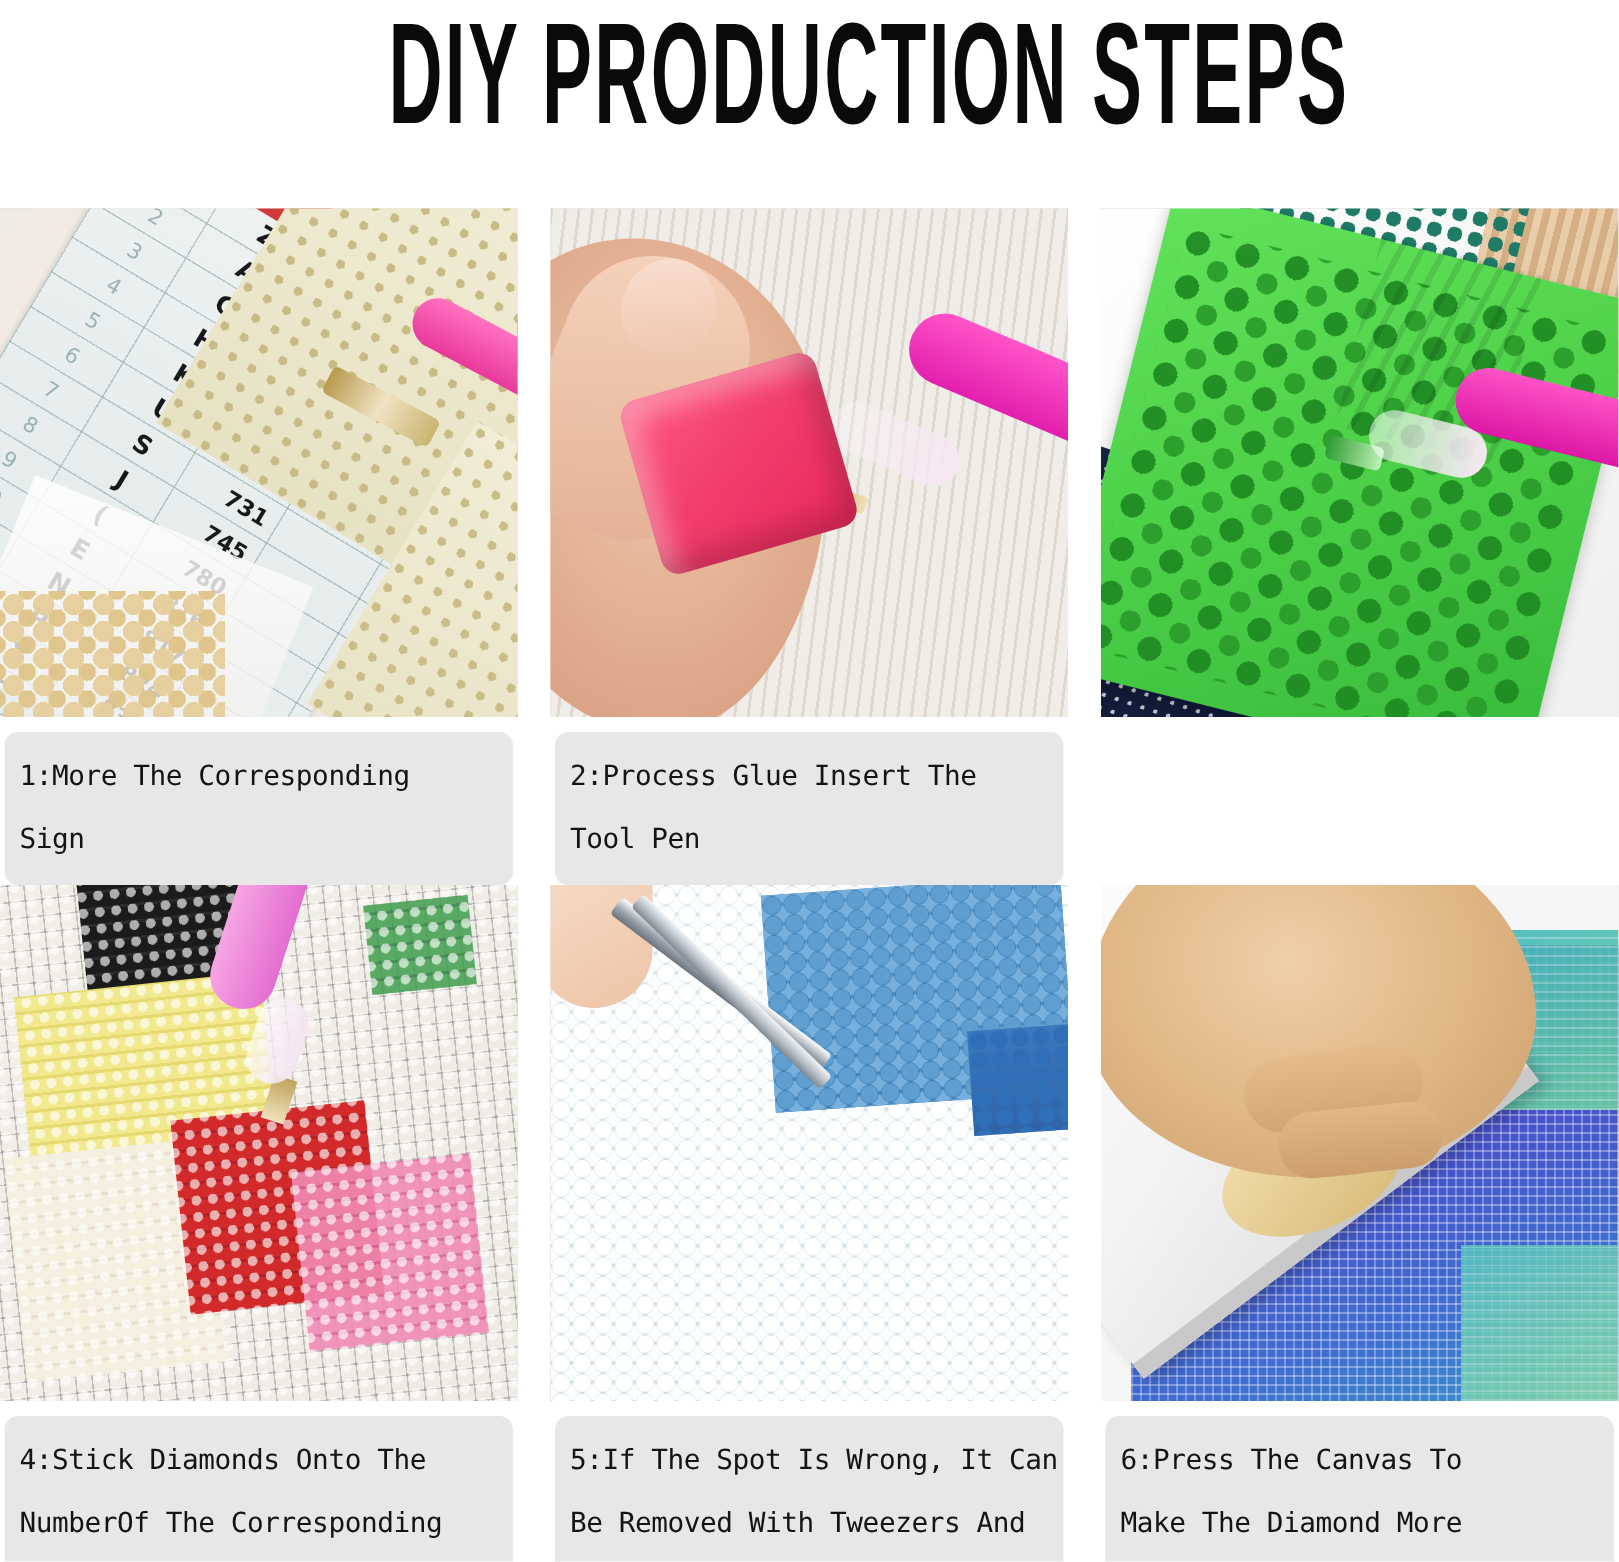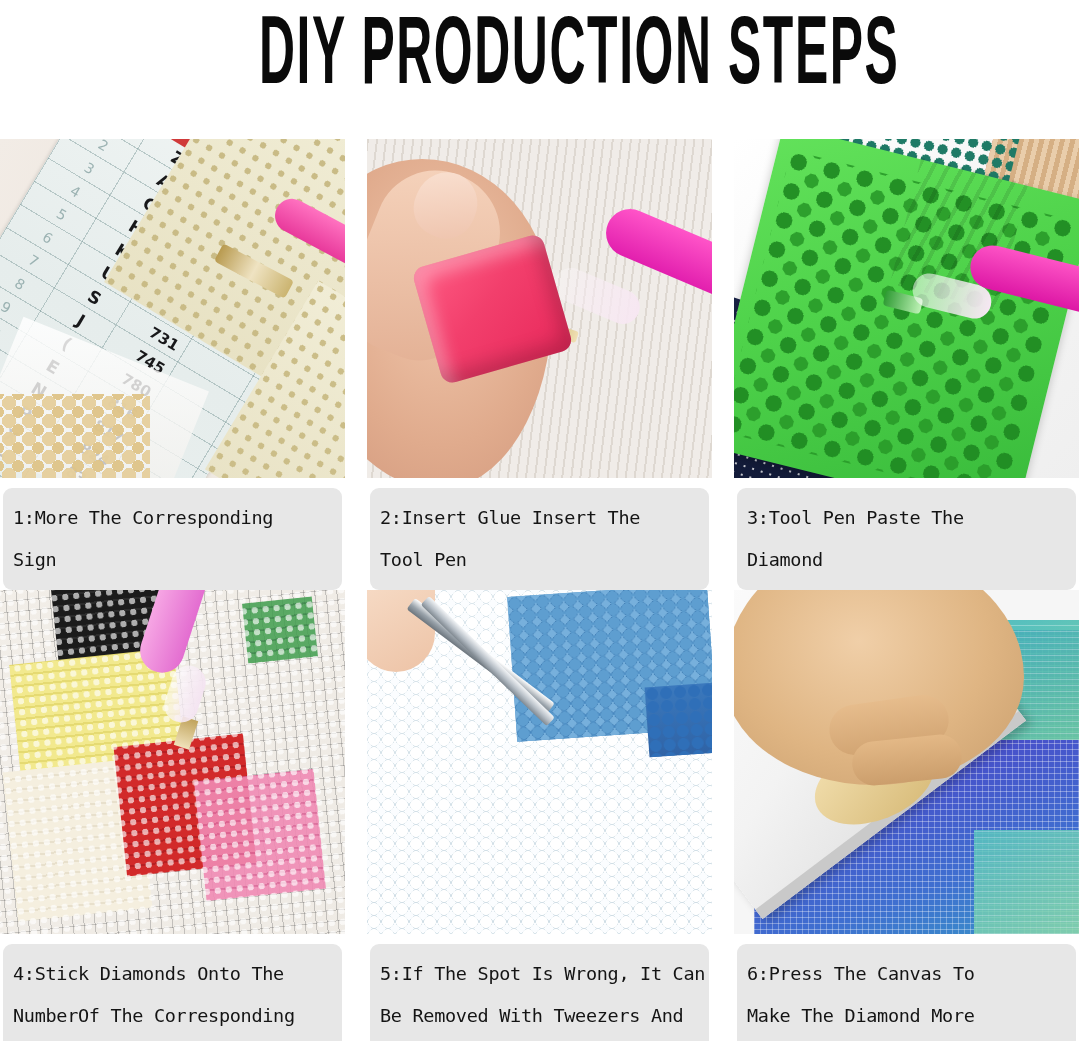--- a/index.html
+++ b/index.html
@@ -541,39 +541,37 @@
       <div class="step-photo">
         <div class="ph p2-bg"></div>
         <div class="ph p2-hand"></div>
         <div class="ph p2-finger"></div>
         <div class="ph p2-nail"></div>
         <div class="ph p2-pen"></div>
         <div class="ph p2-pen-clear"></div>
         <div class="ph p2-pen-tip"></div>
         <div class="ph p2-glue"></div>
       </div>
-      <div class="caption-box">2:Insert Glue Insert The
+      <div class="caption-box">2:Process Glue Insert The
 Tool Pen</div>
     </div>
 
     <div class="step-cell">
       <div class="step-photo">
         <div class="ph p3-bg"></div>
         <div class="ph p3-canvas-r"></div>
         <div class="ph p3-drills-top"></div>
         <div class="ph p3-dark"></div>
         <div class="ph p3-tray"></div>
         <div class="ph p3-tray-dots"></div>
         <div class="ph p3-groove"></div>
         <div class="ph p3-pen-tip"></div>
         <div class="ph p3-pen-clear"></div>
         <div class="ph p3-pen"></div>
       </div>
-      <div class="caption-box">3:Tool Pen Paste The
-Diamond</div>
     </div>
 
   </div>
 
   <div class="step-row row-2">
 
     <div class="step-cell">
       <div class="step-photo">
         <div class="ph p4-bg"></div>
         <div class="ph p4-grid"></div>

